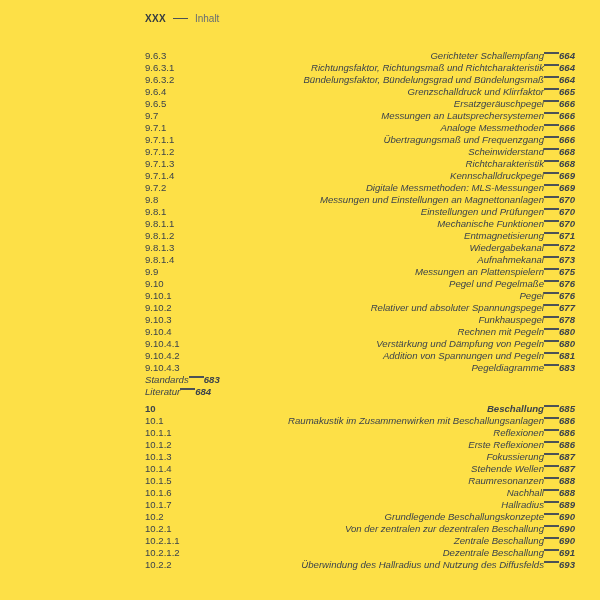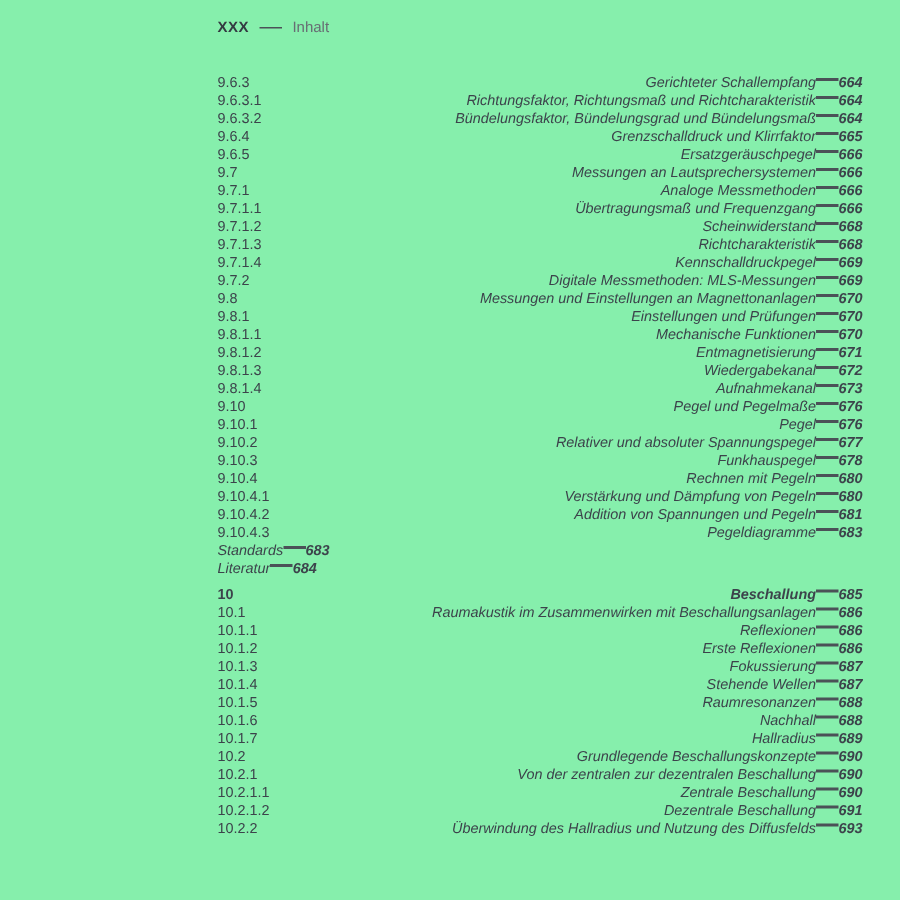--- a/index.html
+++ b/index.html
@@ -9,21 +9,21 @@
     height: 600px;
     background: #ffffff;
     font-family: "Liberation Sans", sans-serif;
     color: #3c434b;
   }
   .page {
     position: relative;
     width: 600px;
     height: 600px;
     overflow: hidden;
-    background: #86efac;
+    background: #fde047;
   }
   .header {
     position: absolute;
     left: 145px;
     top: 13px;
     display: flex;
     align-items: center;
     gap: 7px;
     font-size: 10px;
   }
@@ -246,20 +246,28 @@
 
   <div class="row normal">
     <span class="num">9.8.1.4</span>
     <span class="entry">
       <span class="title">Aufnahmekanal</span>
       <span class="rule"></span>
       <span class="pg">673</span>
     </span>
   </div>
 
+  <div class="row normal">
+    <span class="num">9.9</span>
+    <span class="entry">
+      <span class="title">Messungen an Plattenspielern</span>
+      <span class="rule"></span>
+      <span class="pg">675</span>
+    </span>
+  </div>
 
   <div class="row normal">
     <span class="num">9.10</span>
     <span class="entry">
       <span class="title">Pegel und Pegelmaße</span>
       <span class="rule"></span>
       <span class="pg">676</span>
     </span>
   </div>
 

